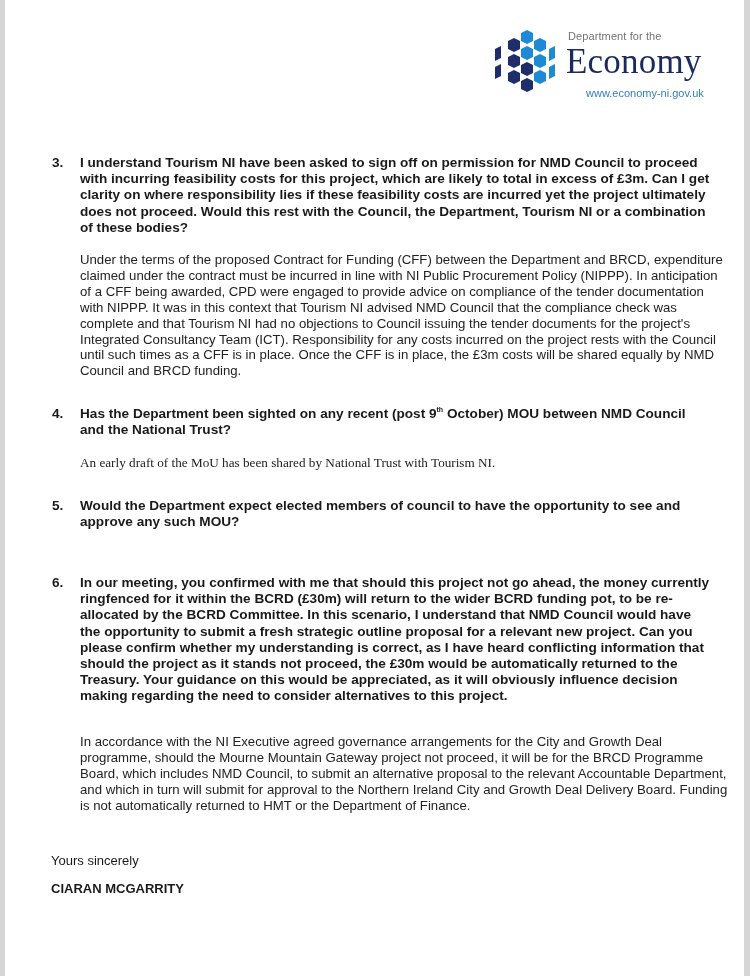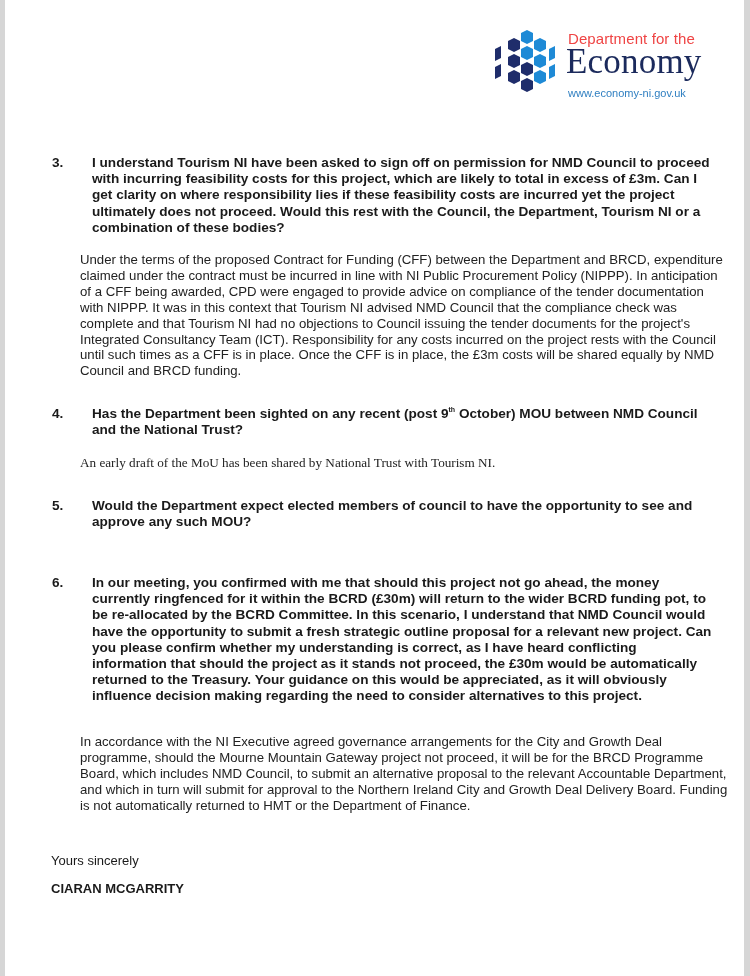--- a/index.html
+++ b/index.html
@@ -11,36 +11,36 @@
   }
   .page {
     position: absolute; left: 5px; top: 0; width: 739px; height: 976px;
     background: #ffffff;
   }
   .logo {
     position: absolute; left: 485px; top: 25px; width: 225px; height: 80px;
   }
   .logo svg { position: absolute; left: 2px; top: 2px; }
   .logo .dept {
-    position: absolute; left: 78px; top: 5px; font-size: 15px; color: #ef4444;
+    position: absolute; left: 78px; top: 5px; font-size: 11px; color: #737373;
     letter-spacing: 0.1px;
   }
   .logo .econ {
     position: absolute; left: 76px; top: 17px; font-family: "Liberation Serif", serif;
     font-size: 35px; color: #1b2a5c; letter-spacing: 0.2px;
   }
   .logo .url {
-    position: absolute; left: 78px; top: 62px; font-size: 11px; color: #2f7fc1;
+    position: absolute; left: 96px; top: 62px; font-size: 11px; color: #2f7fc1;
   }
   .q {
     position: absolute; left: 47px; width: 660px;
     font-weight: bold; font-size: 13.6px; line-height: 16.2px;
   }
   .q .num { position: absolute; left: 0; top: 0; width: 20px; }
-  .q .text { margin-left: 40px; display: block; }
+  .q .text { margin-left: 28px; display: block; }
   .a {
     position: absolute; left: 75px; width: 650px;
     font-size: 13.2px; line-height: 15.9px; color: #222;
   }
   sup { font-size: 7px; line-height: 0; }
   .sig { position: absolute; left: 46px; font-size: 13px; }
   .sig.b { font-weight: bold; }
 </style>
 </head>
 <body>

